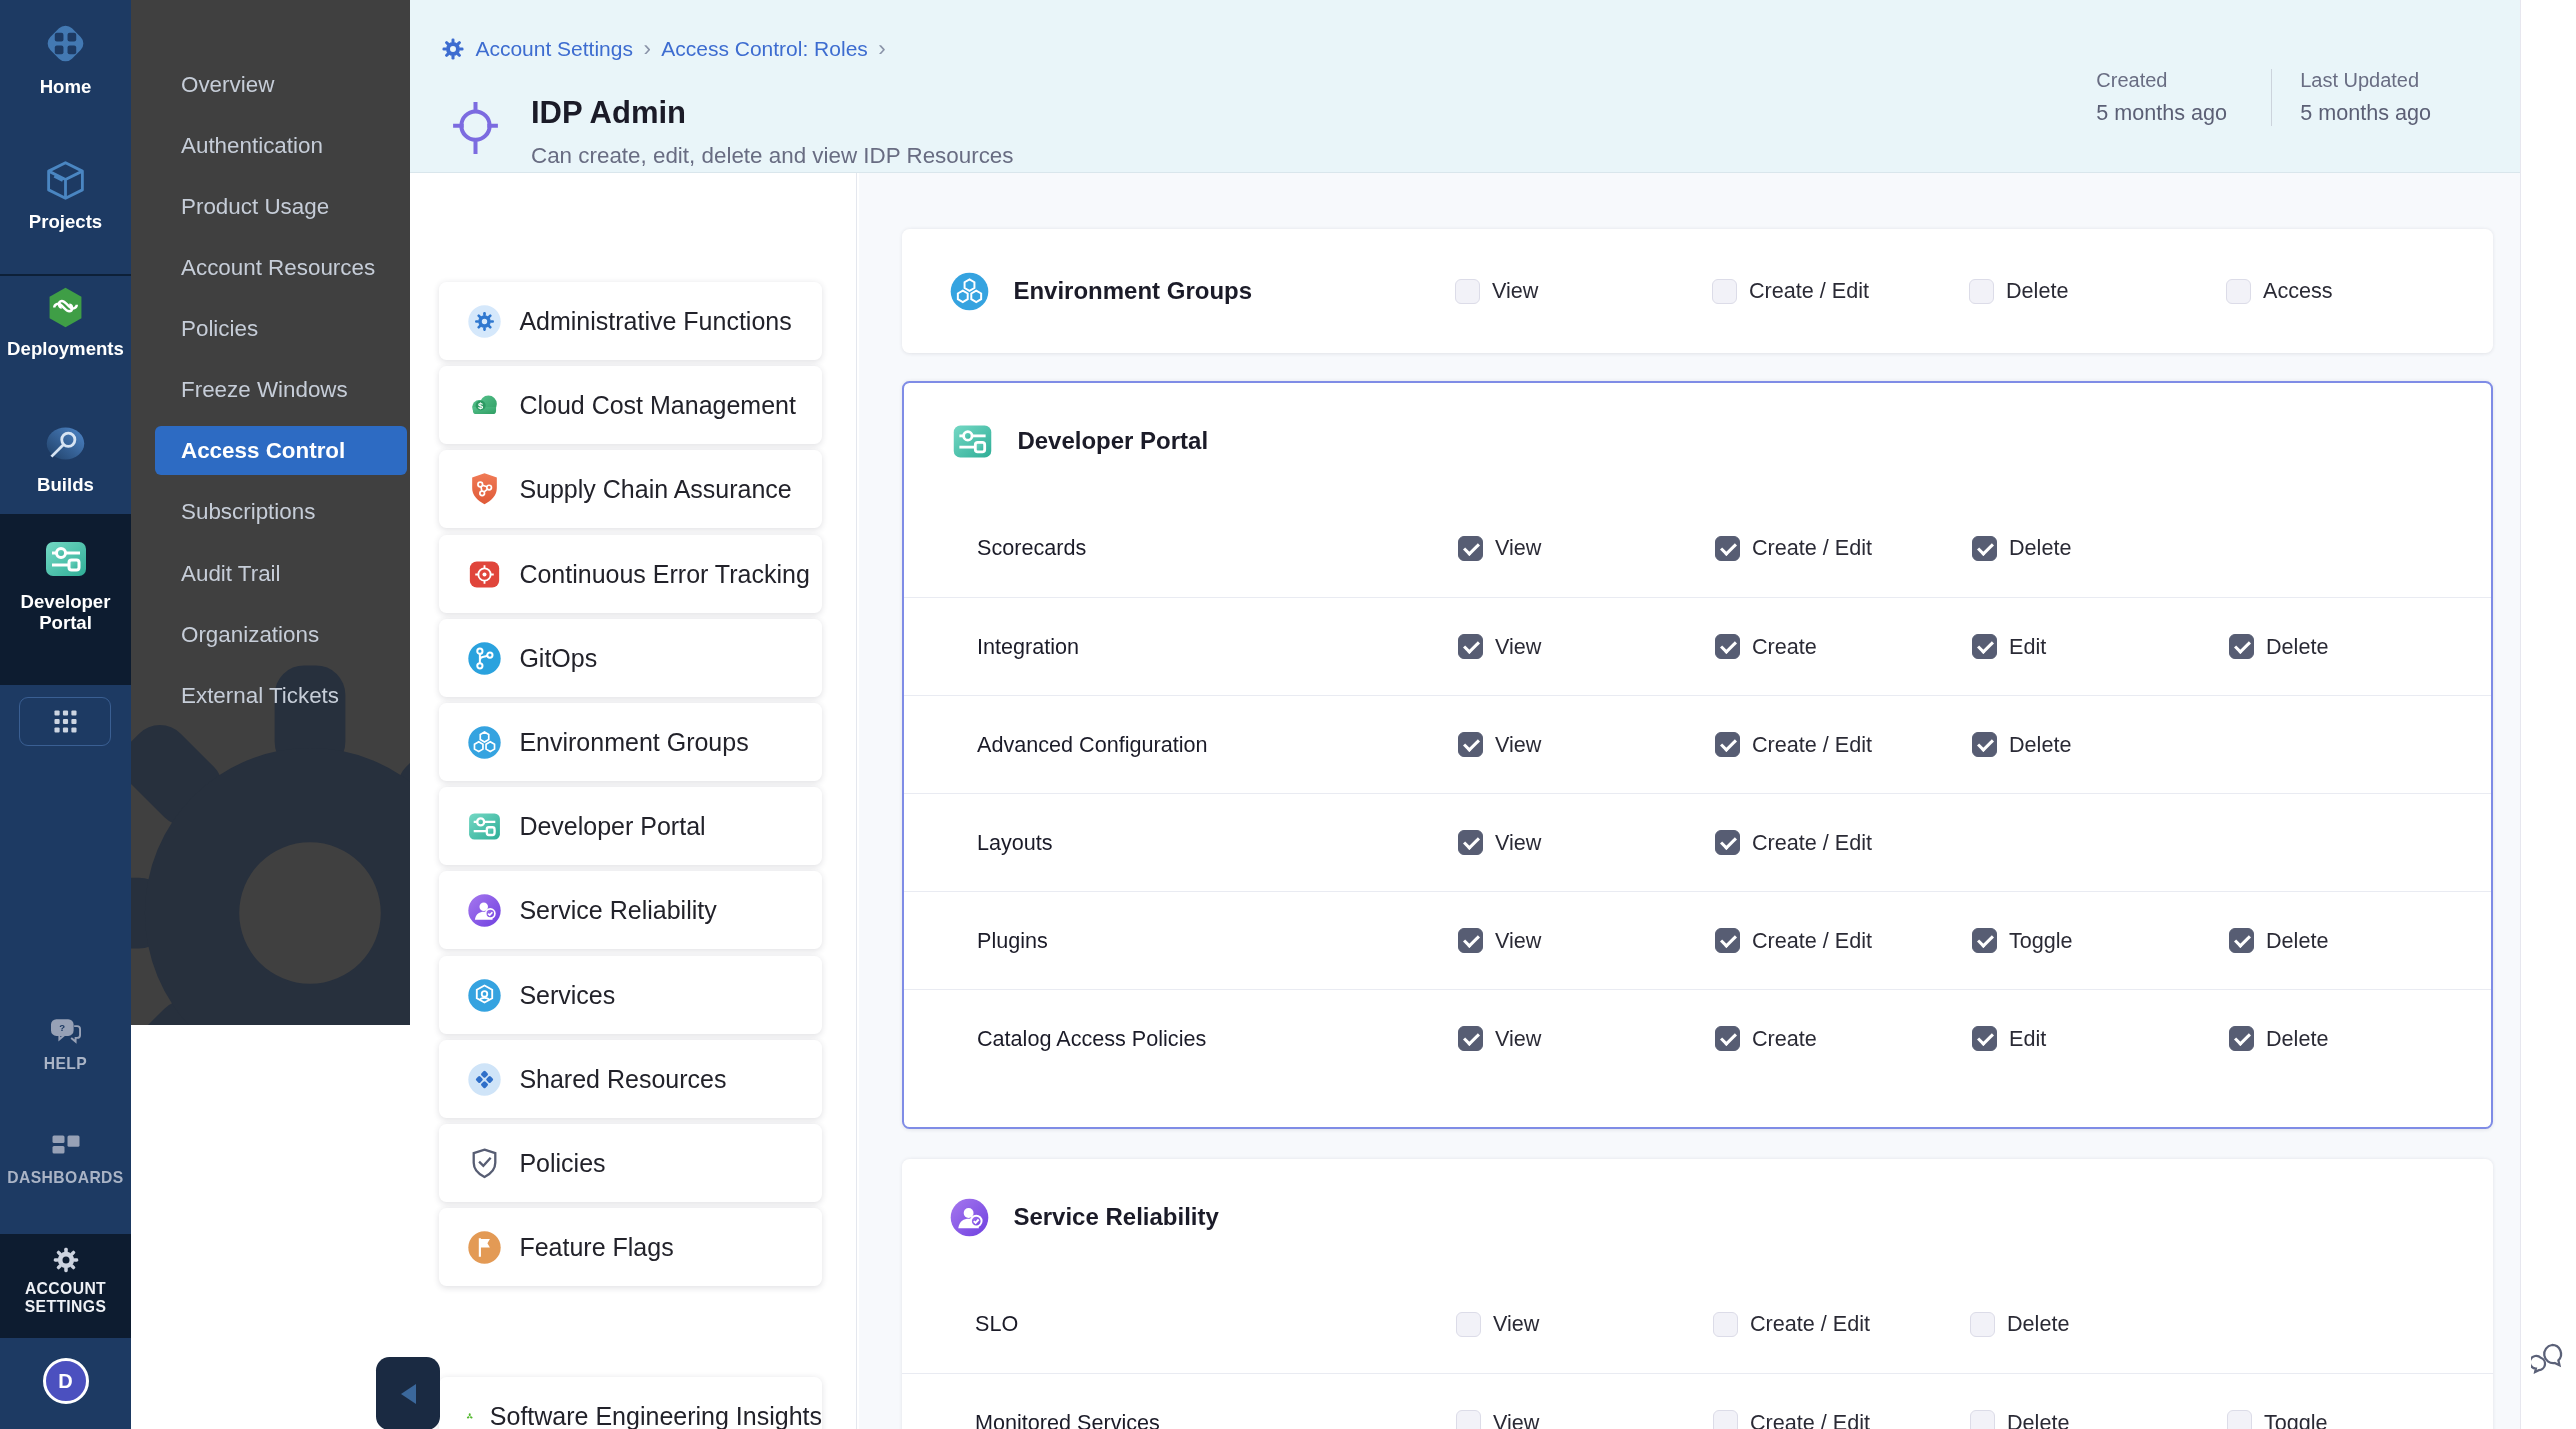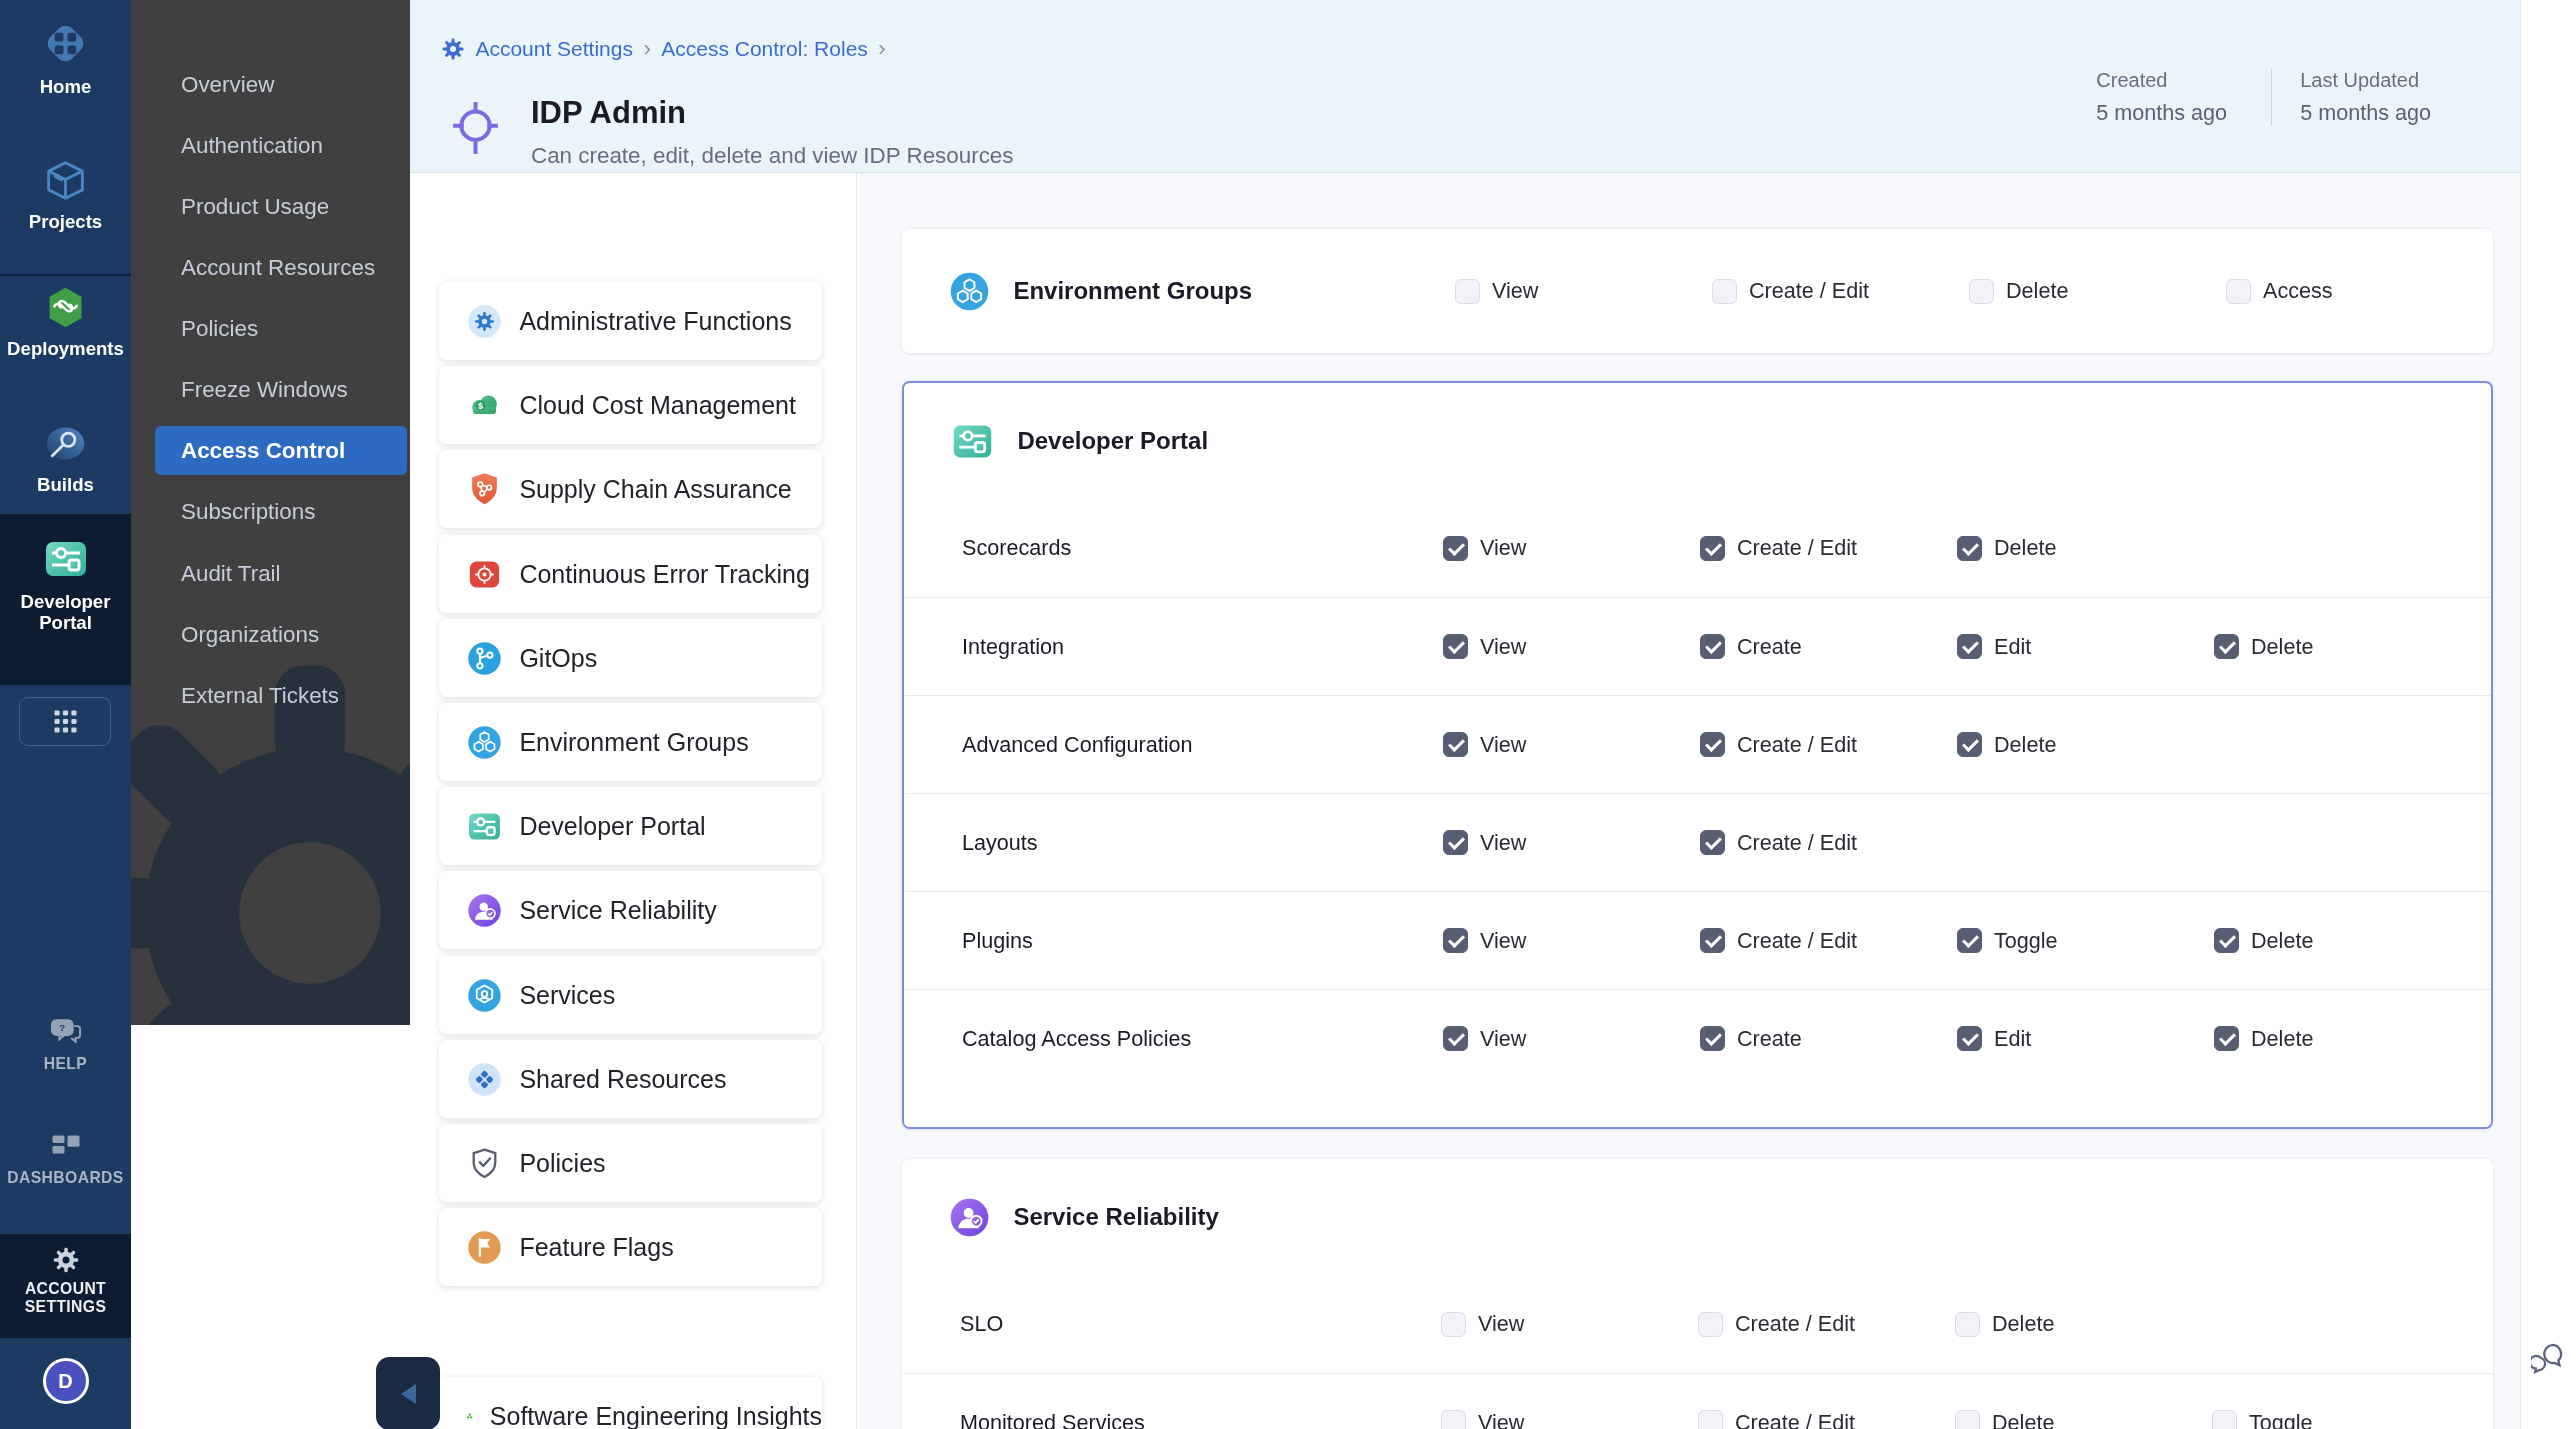--- a/index.html
+++ b/index.html
@@ -44,21 +44,21 @@
   .modules-col{position:absolute;left:0;top:0;width:447px;height:1257px;background:#ffffff;border-right:1.5px solid #e4e7ee;overflow:hidden}
   .module-card{position:absolute;left:29px;width:383px;height:78px;background:#ffffff;border-radius:7.5px;box-shadow:0 1.5px 6px rgba(40,41,61,.14);display:flex;align-items:center;padding-left:27px;gap:16.4px;cursor:pointer}
   .module-card .mlabel{font-size:25px;color:#22222a;font-weight:500;white-space:nowrap}
 
   .perm-panel{position:absolute;left:449px;top:0;width:1661px;height:1257px;background:#f7f9fc;overflow:hidden}
   .pcard{position:absolute;left:43px;width:1591px;background:#ffffff;border-radius:7.5px;box-shadow:0 0.7px 3.7px rgba(40,41,61,.10)}
   .pcard.bordered{border:2.2px solid #7f8ce6}
   .phead{display:grid;grid-template-columns:507px 257px 257px 257px 257px;align-items:center;height:116px;padding-left:46px}
   .phead .tcell{display:flex;align-items:center;gap:22.4px}
   .ptitle{font-size:24px;font-weight:600;color:#1b1b28;white-space:nowrap}
-  .prow{display:grid;grid-template-columns:481px 257px 257px 257px 257px;align-items:center;height:98px;padding-left:58px}
+  .prow{display:grid;grid-template-columns:481px 257px 257px 257px 257px;align-items:center;height:98px;padding-left:73px}
   .prow+.prow,.prow.sep{border-top:1.5px solid #e9ebf2}
   .rlabel{font-size:21.6px;color:#1b1b28;white-space:nowrap}
   .perm{display:flex;align-items:center;gap:12px;cursor:pointer}
   .cb{width:25px;height:25px;border-radius:6px;background:#f2f2f8;border:1.5px solid #dcdce8;position:relative;flex:0 0 25px}
   .cb.checked{background:#575d73;border-color:#575d73}
   .cb.checked::after{content:"";position:absolute;left:5.2px;top:6px;width:12px;height:6px;border-left:3px solid #fff;border-bottom:3px solid #fff;transform:rotate(-45deg)}
   .plabel{font-size:21.6px;color:#2a2a35;white-space:nowrap}
 
   .right-strip{position:absolute;right:0;top:0;width:56px;height:1430px;background:#ffffff;border-left:1.5px solid #e7e7ef;z-index:40}
   .chat-fab{position:absolute;left:10.4px;top:1342px;cursor:pointer}

